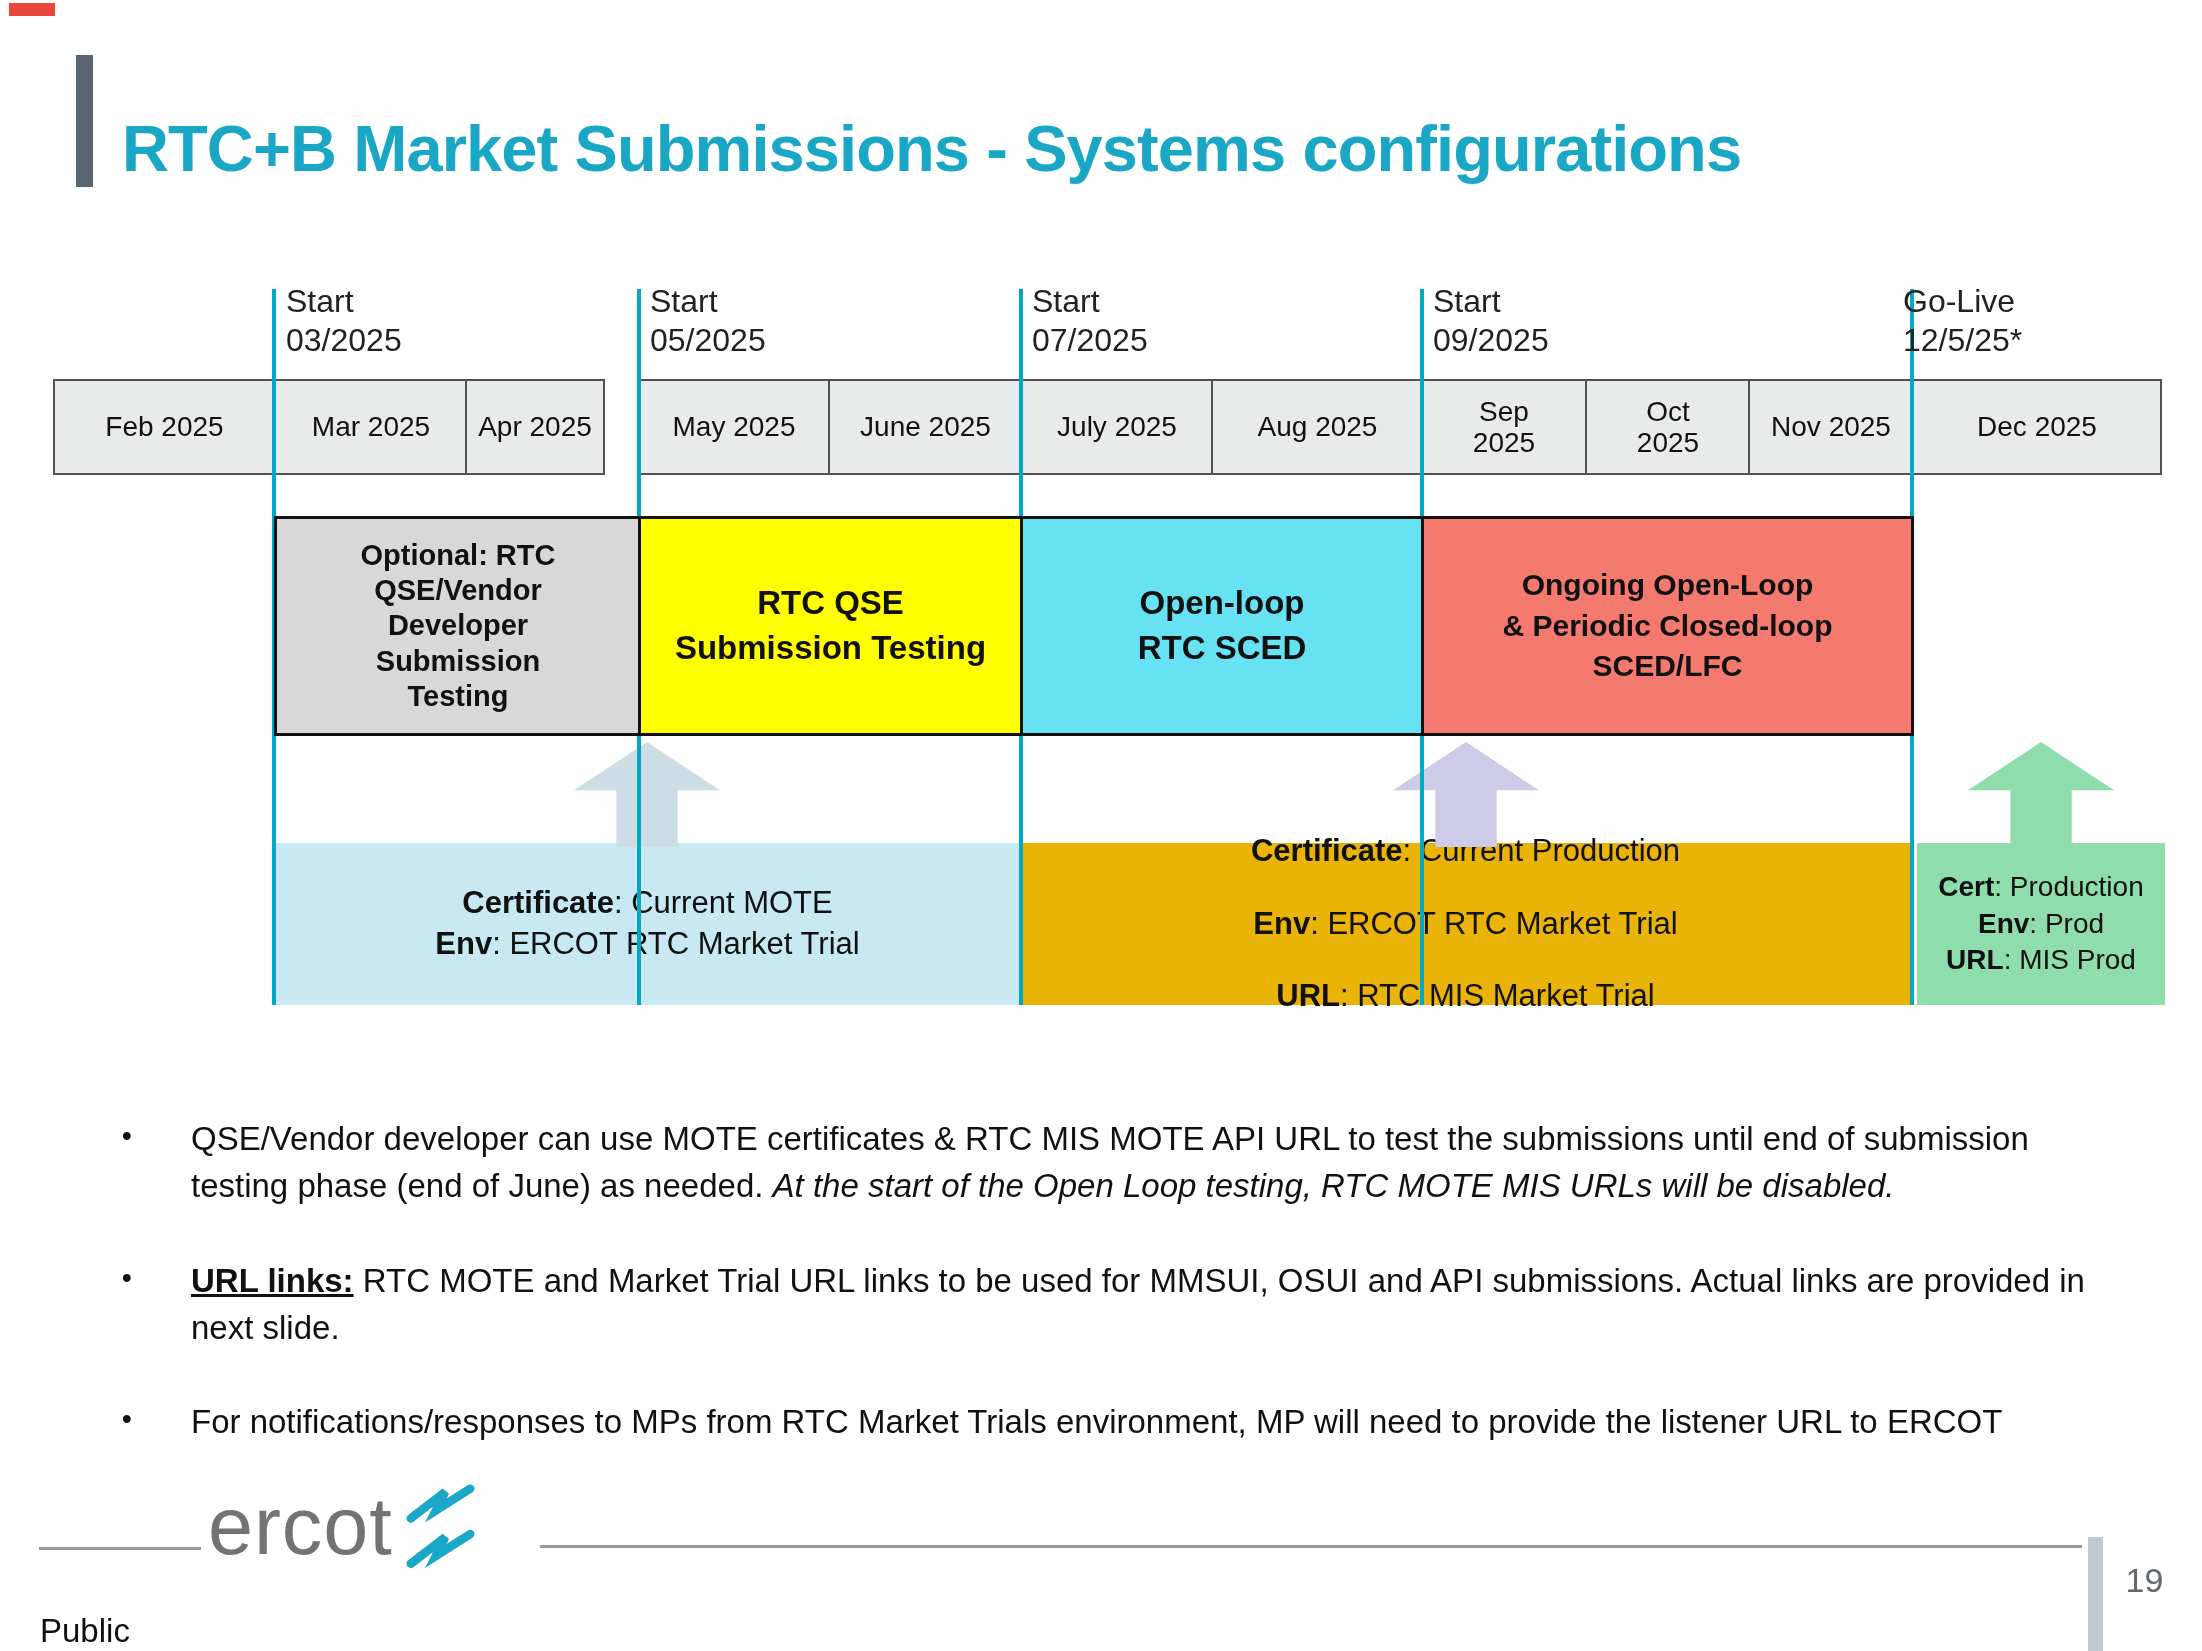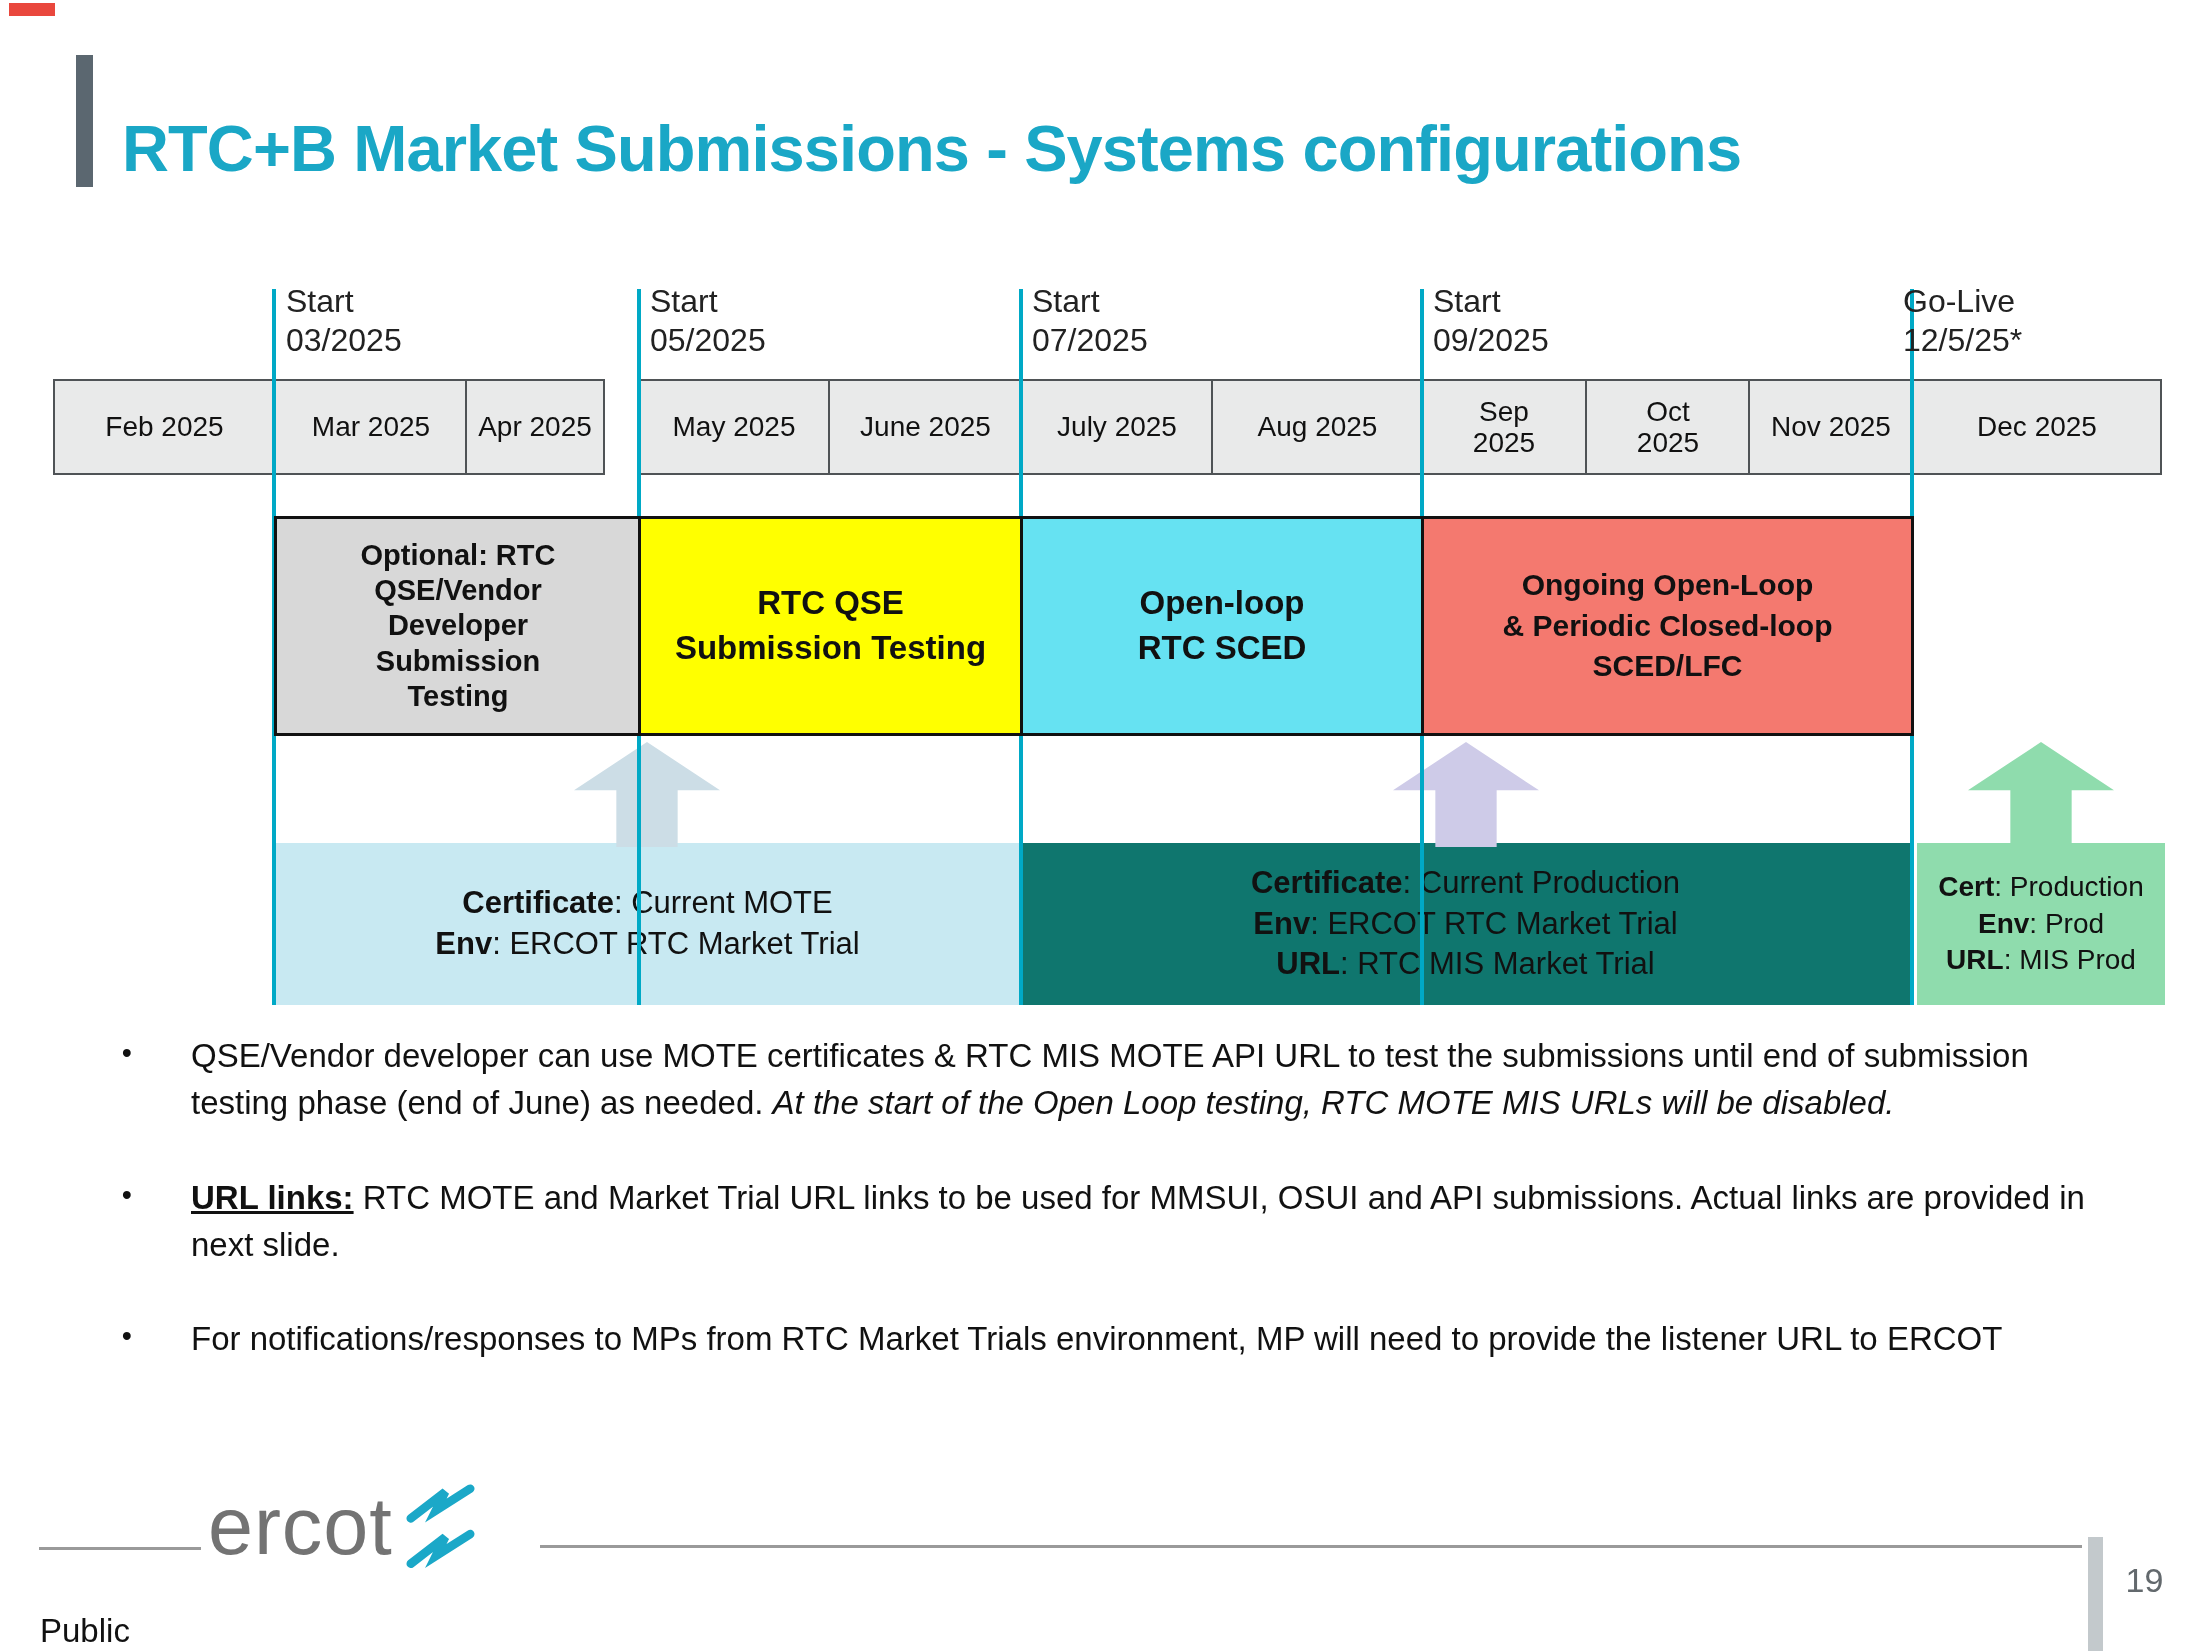--- a/index.html
+++ b/index.html
@@ -55,21 +55,21 @@
   
   .env { position:absolute; top:843px; height:162px; display:flex; flex-direction:column;
          justify-content:center; align-items:center; text-align:center; font-size:31px;
          line-height:1.32; color:#111; z-index:2; }
   .e0 { left:274px;  width:747px; }
   .e1 { left:1020px; width:891px; }
   .e2 { left:1917px; width:248px; font-size:28px; }
   .env-line .b { font-weight:bold; }
 
   
-  .bullets { position:absolute; left:120px; top:1033px; width:1987px; }
+  .bullets { position:absolute; left:120px; top:1116px; width:1987px; }
   .bullet { position:relative; padding-left:71px; font-size:33px; line-height:1.42;
             margin-bottom:48px; color:#111; }
   .bullet::before { content:"\2022"; position:absolute; left:1.7px; top:0; font-size:29px; }
   .em { font-style:italic; }
   .lead { font-weight:bold; text-decoration:underline; }
 
   
   .line-left  { position:absolute; left:39px;  top:1547px; width:162px;  height:2.6px; background:#9a9a9a; }
   .line-right { position:absolute; left:540px; top:1545px; width:1542px; height:2.6px; background:#9a9a9a; }
   .logo { position:absolute; left:208px; top:1482px; display:flex; align-items:center; }
@@ -133,21 +133,21 @@
 SCED/LFC</div>
 
   <div class="arrow a0" style="background-color: rgb(204, 221, 230);"></div>
   <div class="arrow a1" style="background-color: rgb(206, 203, 232);"></div>
   <div class="arrow a2" style="background-color: rgb(143, 220, 173);"></div>
 
   <div class="env e0" style="background-color: rgb(200, 233, 242);">
     <div class="env-line"><span class="b">Certificate</span><span>: Current MOTE</span></div>
     <div class="env-line"><span class="b">Env</span><span>: ERCOT RTC Market Trial</span></div>
   </div>
-  <div class="env e1" style="background-color: #0f766e;">
+  <div class="env e1" style="background-color: #eab308; gap: 32px;">
     <div class="env-line"><span class="b">Certificate</span><span>: Current Production</span></div>
     <div class="env-line"><span class="b">Env</span><span>: ERCOT RTC Market Trial</span></div>
     <div class="env-line"><span class="b">URL</span><span>: RTC MIS Market Trial</span></div>
   </div>
   <div class="env e2" style="background-color: rgb(143, 220, 173);">
     <div class="env-line"><span class="b">Cert</span><span>: Production</span></div>
     <div class="env-line"><span class="b">Env</span><span>: Prod</span></div>
     <div class="env-line"><span class="b">URL</span><span>: MIS Prod</span></div>
   </div>
 

